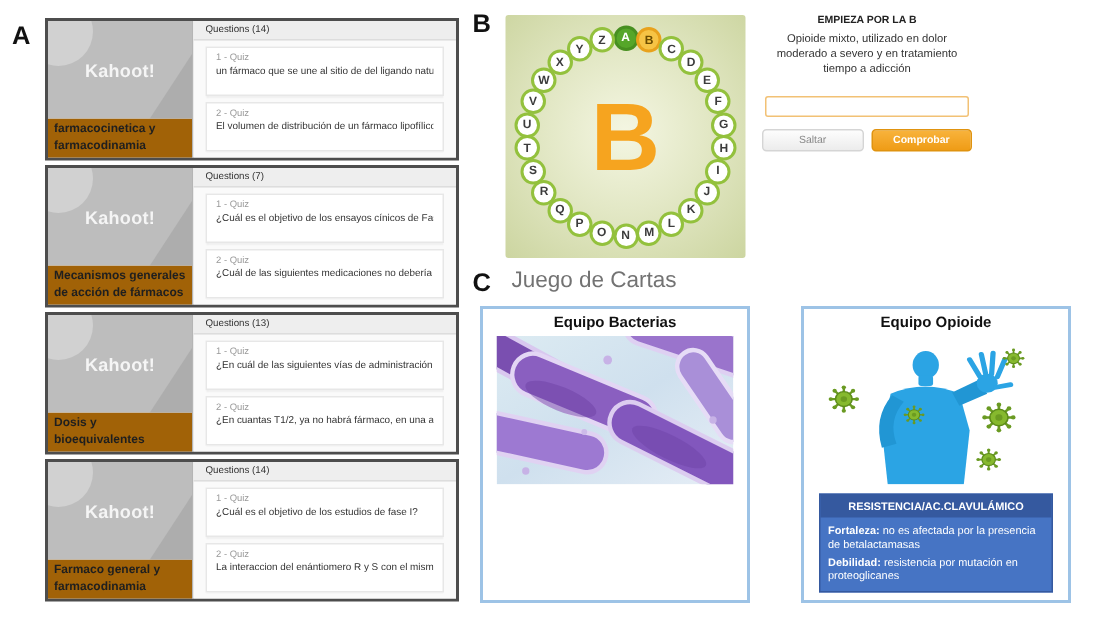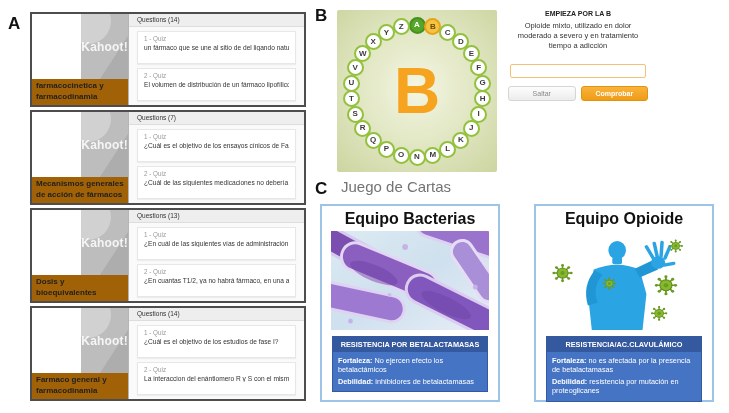--- a/index.html
+++ b/index.html
@@ -5,21 +5,21 @@
   html,body { margin:0; padding:0; background:#fff; }
   #stage {
     position:relative; width:729px; height:413px; background:#ffffff;
     font-family:"Liberation Sans", sans-serif; overflow:hidden;
   }
   .panel-label { position:absolute; font-weight:bold; font-size:17px; color:#111; }
 
   
   .ka-col { position:absolute; left:30px; top:12px; width:276px; display:flex; flex-direction:column; gap:3px; }
   .ka-card { height:95px; border:2px solid #4d4d4d; background:#fff; display:flex; box-sizing:border-box; }
-  .ka-left { width:97px; display:flex; flex-direction:column; border-right:1px solid #b5b5b5; box-sizing:border-box;align-items:flex-end; }
+  .ka-left { width:97px; display:flex; flex-direction:column; border-right:1px solid #b5b5b5; box-sizing:border-box; }
   .ka-thumb { flex:1; background:#bdbdbd; position:relative; overflow:hidden; display:flex; align-items:center; justify-content:center; }
   .ka-thumb::before { content:""; position:absolute; left:-16px; top:-16px; width:46px; height:46px; border-radius:50%; background:rgba(255,255,255,0.30); }
   .ka-thumb::after { content:""; position:absolute; right:-2px; bottom:-6px; width:0; height:0;
     border-right:34px solid rgba(160,160,160,0.55); border-top:52px solid transparent; }
   .ka-logo { font-size:12px; font-weight:bold; color:rgba(255,255,255,0.85); z-index:1; letter-spacing:0.2px; }
   .ka-title { background:#a16207; font-size:8px; font-weight:bold; color:#1f1f1f; padding:2px 4px 3px; line-height:1.3; }
   .ka-right { flex:1; background:#fafafa; display:flex; flex-direction:column; min-width:0; }
   .ka-qheader { font-size:6.5px; color:#333; background:#eeeeee; border-bottom:1px solid #ddd; padding:2px 8px 3px; }
   .ka-qbox { background:#fff; border:1px solid #e7e7e7; box-shadow:0 1px 1px rgba(0,0,0,0.05); margin:4px 8px 0; padding:3px 6px; height:33px; box-sizing:border-box; overflow:hidden; }
   .ka-qlabel { font-size:6.3px; color:#999; display:block; margin-bottom:2px; }
@@ -45,21 +45,21 @@
   .qa-skip { flex:1; height:15px; background:linear-gradient(#fdfdfd,#ececec); border:1px solid #d5d5d5;
     border-radius:3px; font-size:7px; color:#8a8a8a; cursor:pointer; font-family:inherit; }
   .qa-check { flex:1; height:15px; background:linear-gradient(#f8b33c,#ef9c16); border:1px solid #e0930f;
     border-radius:3px; font-size:7px; color:#fff; font-weight:bold; cursor:pointer; font-family:inherit; }
 
   
   .c-title { position:absolute; left:341px; top:178px; font-size:15px; color:#737373; }
   .c-card { position:absolute; top:204px; width:180px; height:198px; background:#fff;
     border:2px solid #9dc3e6; box-sizing:border-box; padding:2px 8px; }
   .c-card.one { left:320px; } .c-card.two { left:534px; }
-  .c-card-title { text-align:center; font-size:16px; font-weight:bold; color:#111; margin:2px 0 3px; }
+  .c-card-title { text-align:center; font-size:10px; font-weight:bold; color:#111; margin:2px 0 3px; }
   .c-image { height:99px; margin:0 1px; overflow:hidden; }
   .c-image svg { display:block; width:100%; height:100%; }
   .c-info { margin:6px 2px 0; background:#4674c4; border:1px solid #35599f; }
   .c-info-header { background:#35599f; color:#fff; font-weight:bold; font-size:7.3px; text-align:center; padding:3px 2px; }
   .c-info-body { padding:2px 5px 5px; }
   .c-line { font-size:7.3px; color:#fff; line-height:1.3; margin-top:2px; }
 </style>
 </head>
 <body>
 
@@ -214,27 +214,20 @@
         <rect x="118" y="18" width="70" height="22" rx="11" fill="#a98fd8" stroke="#e6dcf6" stroke-width="3" transform="rotate(55 140 30)"></rect>
         <rect x="-16" y="58" width="92" height="26" rx="13" fill="#9d79d2" stroke="#e0d2f2" stroke-width="3" transform="rotate(12 30 70)"></rect>
         <rect x="74" y="58" width="104" height="28" rx="14" fill="#8257bd" stroke="#dccdf0" stroke-width="3" transform="rotate(26 120 72)"></rect>
         <ellipse cx="44" cy="42" rx="26" ry="8" fill="#6a3fa2" opacity="0.45" transform="rotate(22 44 42)"></ellipse>
         <ellipse cx="118" cy="74" rx="28" ry="8" fill="#6a3fa2" opacity="0.4" transform="rotate(26 118 74)"></ellipse>
         <circle cx="76" cy="16" r="3" fill="#c7b2e6"></circle>
           <circle cx="20" cy="90" r="2.5" fill="#c7b2e6"></circle>
         <circle cx="148" cy="56" r="2.5" fill="#c7b2e6"></circle>
           <circle cx="60" cy="64" r="2" fill="#cdbbe9"></circle>
       </svg>
-    </div>
-    <div class="c-info">
-      <div class="c-info-header">RESISTENCIA POR BETALACTAMASAS</div>
-      <div class="c-info-body">
-        <div class="c-line"><b>Fortaleza:</b><span> No ejercen efecto los betalactámicos</span></div>
-        <div class="c-line"><b>Debilidad:</b><span> inhibidores de betalactamasas</span></div>
-      </div>
     </div>
   </div>
 
   <div class="c-card two">
     <div class="c-card-title">Equipo Opioide</div>
     <div class="c-image">
       <svg viewBox="0 0 162 113" preserveAspectRatio="none">
         <defs>
           <g id="virus">
             <g stroke="#6a9a22" stroke-width="1.6" stroke-linecap="round">

